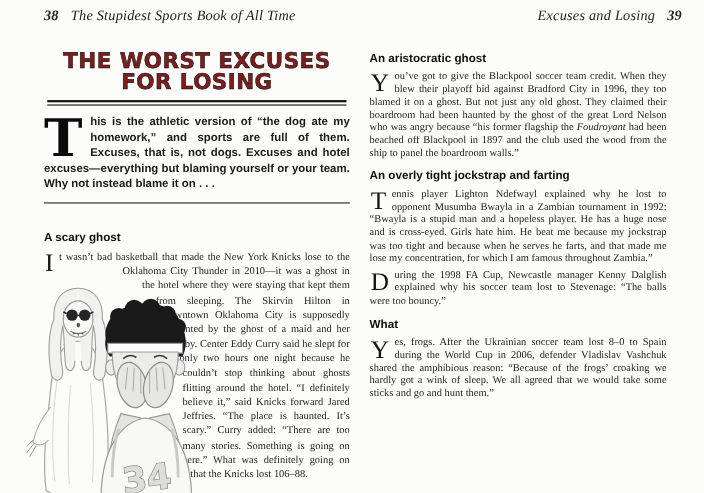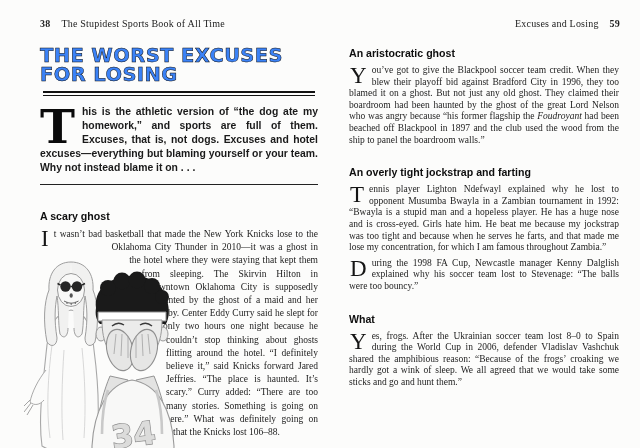--- a/index.html
+++ b/index.html
@@ -4,36 +4,36 @@
 <style>
   html,body{margin:0;padding:0;}
   body{
     width:640px;height:448px;overflow:hidden;
     background:#fcfcfb;color:#1c1c1c;
     font-family:"Liberation Serif",serif;
   }
   .spread{position:relative;width:640px;height:448px;}
 
   
-  .hdr{position:absolute;top:18px;font-size:10px;letter-spacing:.2px;color:#222;}
+  .hdr{position:absolute;top:6px;font-size:13px;letter-spacing:.2px;color:#222;font-style:italic;}
   .hdr-left{left:40px;}
   .hdr-right{right:20px;text-align:right;}
   .hdr .pg{font-weight:bold;}
   .hdr-left .rt{margin-left:11px;}
   .hdr-right .pg{margin-left:11px;}
 
   
   .page-left{position:absolute;left:40px;top:0;width:278px;}
-  .page-right{position:absolute;left:349px;top:0;width:270px;padding-top:47px;}
+  .page-right{position:absolute;left:336px;top:0;width:270px;padding-top:47px;}
 
   
   .chapter-title{
-    margin:46px 0 0;
+    margin:46px 0 0;text-align:center;
     font-family:"DejaVu Sans",sans-serif;font-weight:bold;
-    font-size:19.5px;line-height:19px;letter-spacing:.4px;color:#3b82f6;
+    font-size:19.5px;line-height:19px;letter-spacing:.4px;color:#7f1d1d;
     -webkit-text-stroke:.5px #0c0c0c;
   }
   .double-rule{
     margin:7px 3px 0;height:2px;
     border-top:2px solid #111;border-bottom:1.1px solid #111;
   }
   .thin-rule{margin:9px 0 0;border-top:1.3px solid #222;height:0;}
 
   
   .intro{
@@ -44,21 +44,21 @@
     float:left;font-family:"DejaVu Serif",serif;font-weight:bold;
     font-size:47px;line-height:39px;padding:2px 7px 1px 0;color:#0a0a0a;
   }
 
   
   .h-sec{
     font-family:"Liberation Sans",sans-serif;font-weight:bold;
     font-size:10.6px;color:#0e0e0e;margin:0 0 6px;
   }
   .page-left .h-sec{margin-top:25px;}
-  .page-right .h-sec{margin-top:20px;}
+  .page-right .h-sec{margin-top:8px;}
   .page-right .h-sec:first-child{margin-top:0;}
 
   
   .body-p{font-size:9.5px;text-align:justify;color:#1c1c1c;margin:0;}
   .page-left .body-p{line-height:13.2px;position:relative;}
   .page-right .body-p{line-height:11.6px;margin-bottom:4px;}
   .dc{
     float:left;font-family:"Liberation Serif",serif;
     font-size:23px;line-height:20.5px;padding:1px 5px 0 1px;color:#151515;
   }
@@ -73,21 +73,21 @@
 </style>
 </head>
 <body>
 
 <div class="spread">
 
   <div class="hdr hdr-left">
     <span class="pg">38</span><span class="rt">The Stupidest Sports Book of All Time</span>
   </div>
   <div class="hdr hdr-right">
-    <span class="rt">Excuses and Losing</span><span class="pg">59</span>
+    <span class="rt">Excuses and Losing</span><span class="pg">39</span>
   </div>
 
   <div class="page-left">
 
     <div class="chapter-title">
       <div>THE WORST EXCUSES</div>
       <div>FOR LOSING</div>
     </div>
     <div class="double-rule"></div>
 

